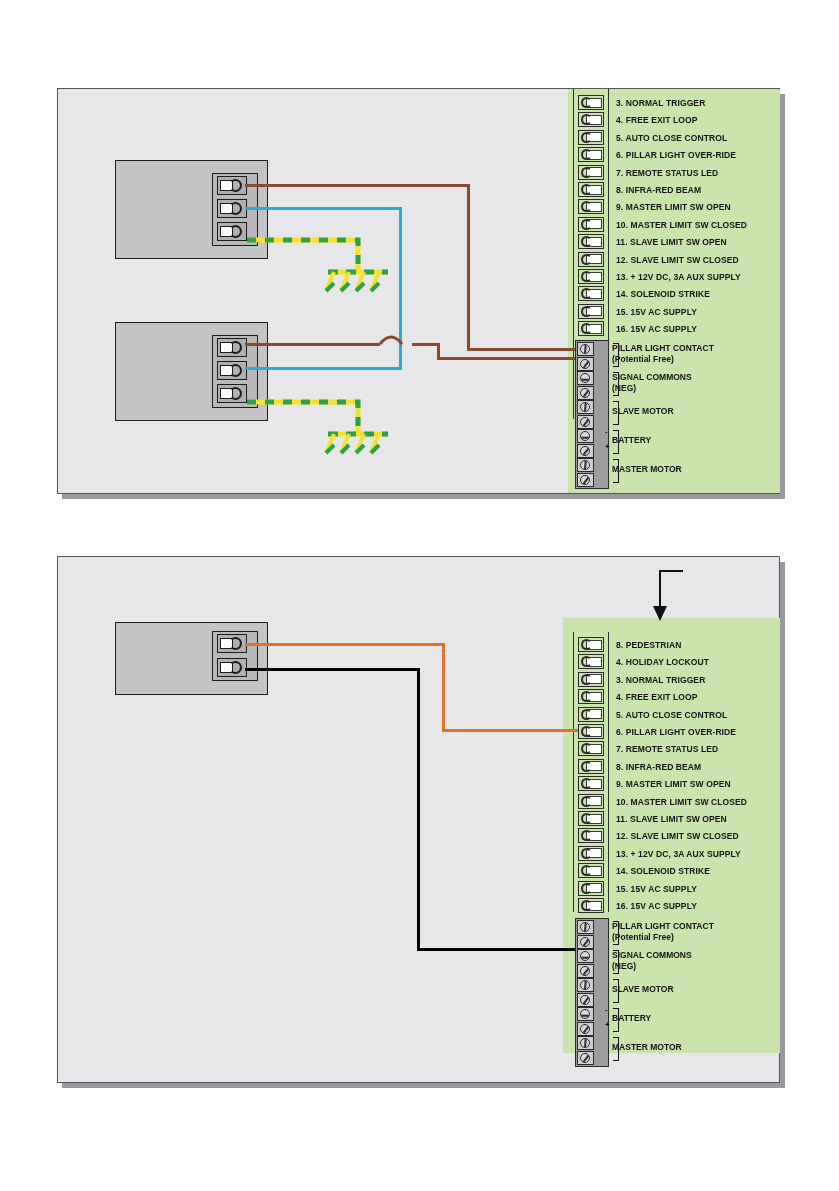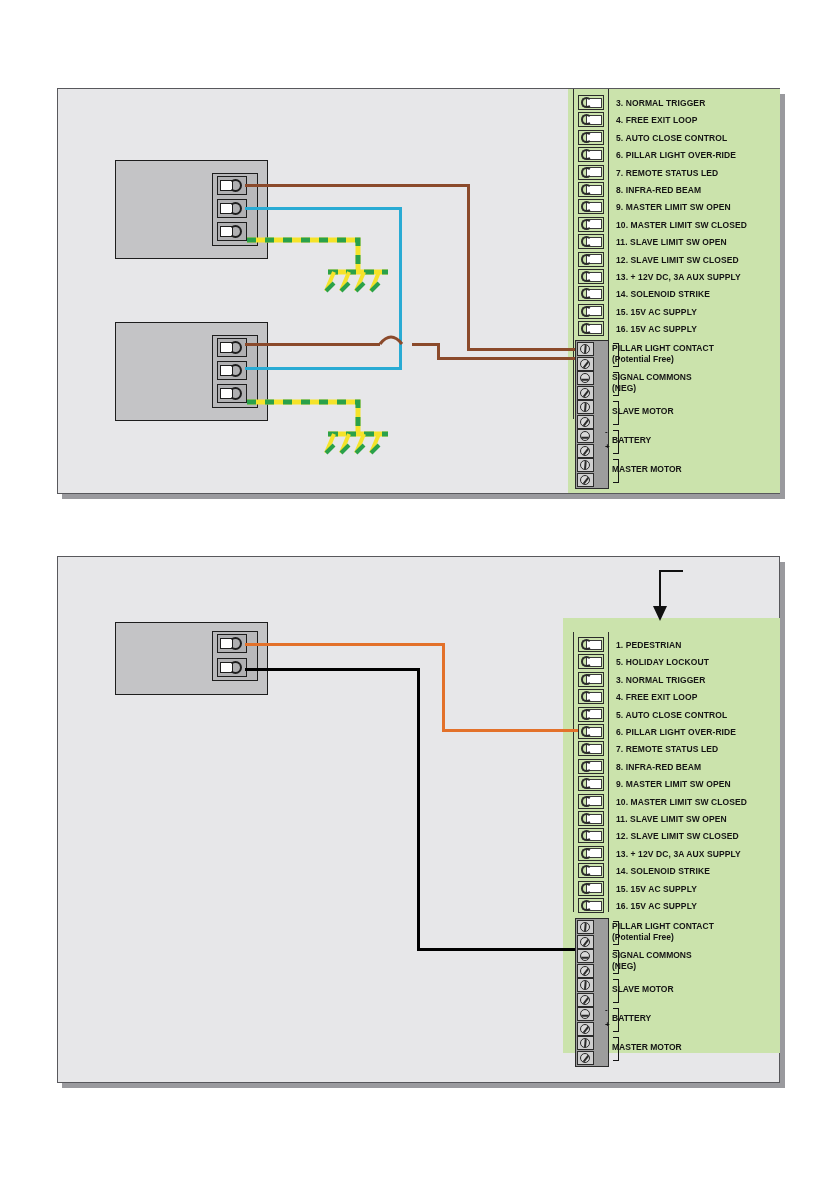--- a/index.html
+++ b/index.html
@@ -292,26 +292,26 @@
 
 <div class="w wh" style="left:245px;top:668px;width:175px;background:#000000;"></div>
 <div class="w wv" style="left:417px;top:668px;height:282px;background:#000000;"></div>
 <div class="w wh" style="left:417px;top:948px;width:172px;background:#000000;"></div>
 
 <div id="board-bot-pins">
     <div class="pin" style="left: 578px; top: 637px;">
       <span class="slot"></span>
       <span class="cres"></span>
     </div>
-    <div class="pin-label" style="left: 616px; top: 640px;">1. PEDESTRIAN</div>
+    <div class="pin-label" style="left: 616px; top: 640px;">8. PEDESTRIAN</div>
     <div class="pin" style="left: 578px; top: 654.4px;">
       <span class="slot"></span>
       <span class="cres"></span>
     </div>
-    <div class="pin-label" style="left: 616px; top: 657.4px;">5. HOLIDAY LOCKOUT</div>
+    <div class="pin-label" style="left: 616px; top: 657.4px;">4. HOLIDAY LOCKOUT</div>
     <div class="pin" style="left: 578px; top: 671.8px;">
       <span class="slot"></span>
       <span class="cres"></span>
     </div>
     <div class="pin-label" style="left: 616px; top: 674.8px;">3. NORMAL TRIGGER</div>
     <div class="pin" style="left: 578px; top: 689.2px;">
       <span class="slot"></span>
       <span class="cres"></span>
     </div>
     <div class="pin-label" style="left: 616px; top: 692.2px;">4. FREE EXIT LOOP</div>

